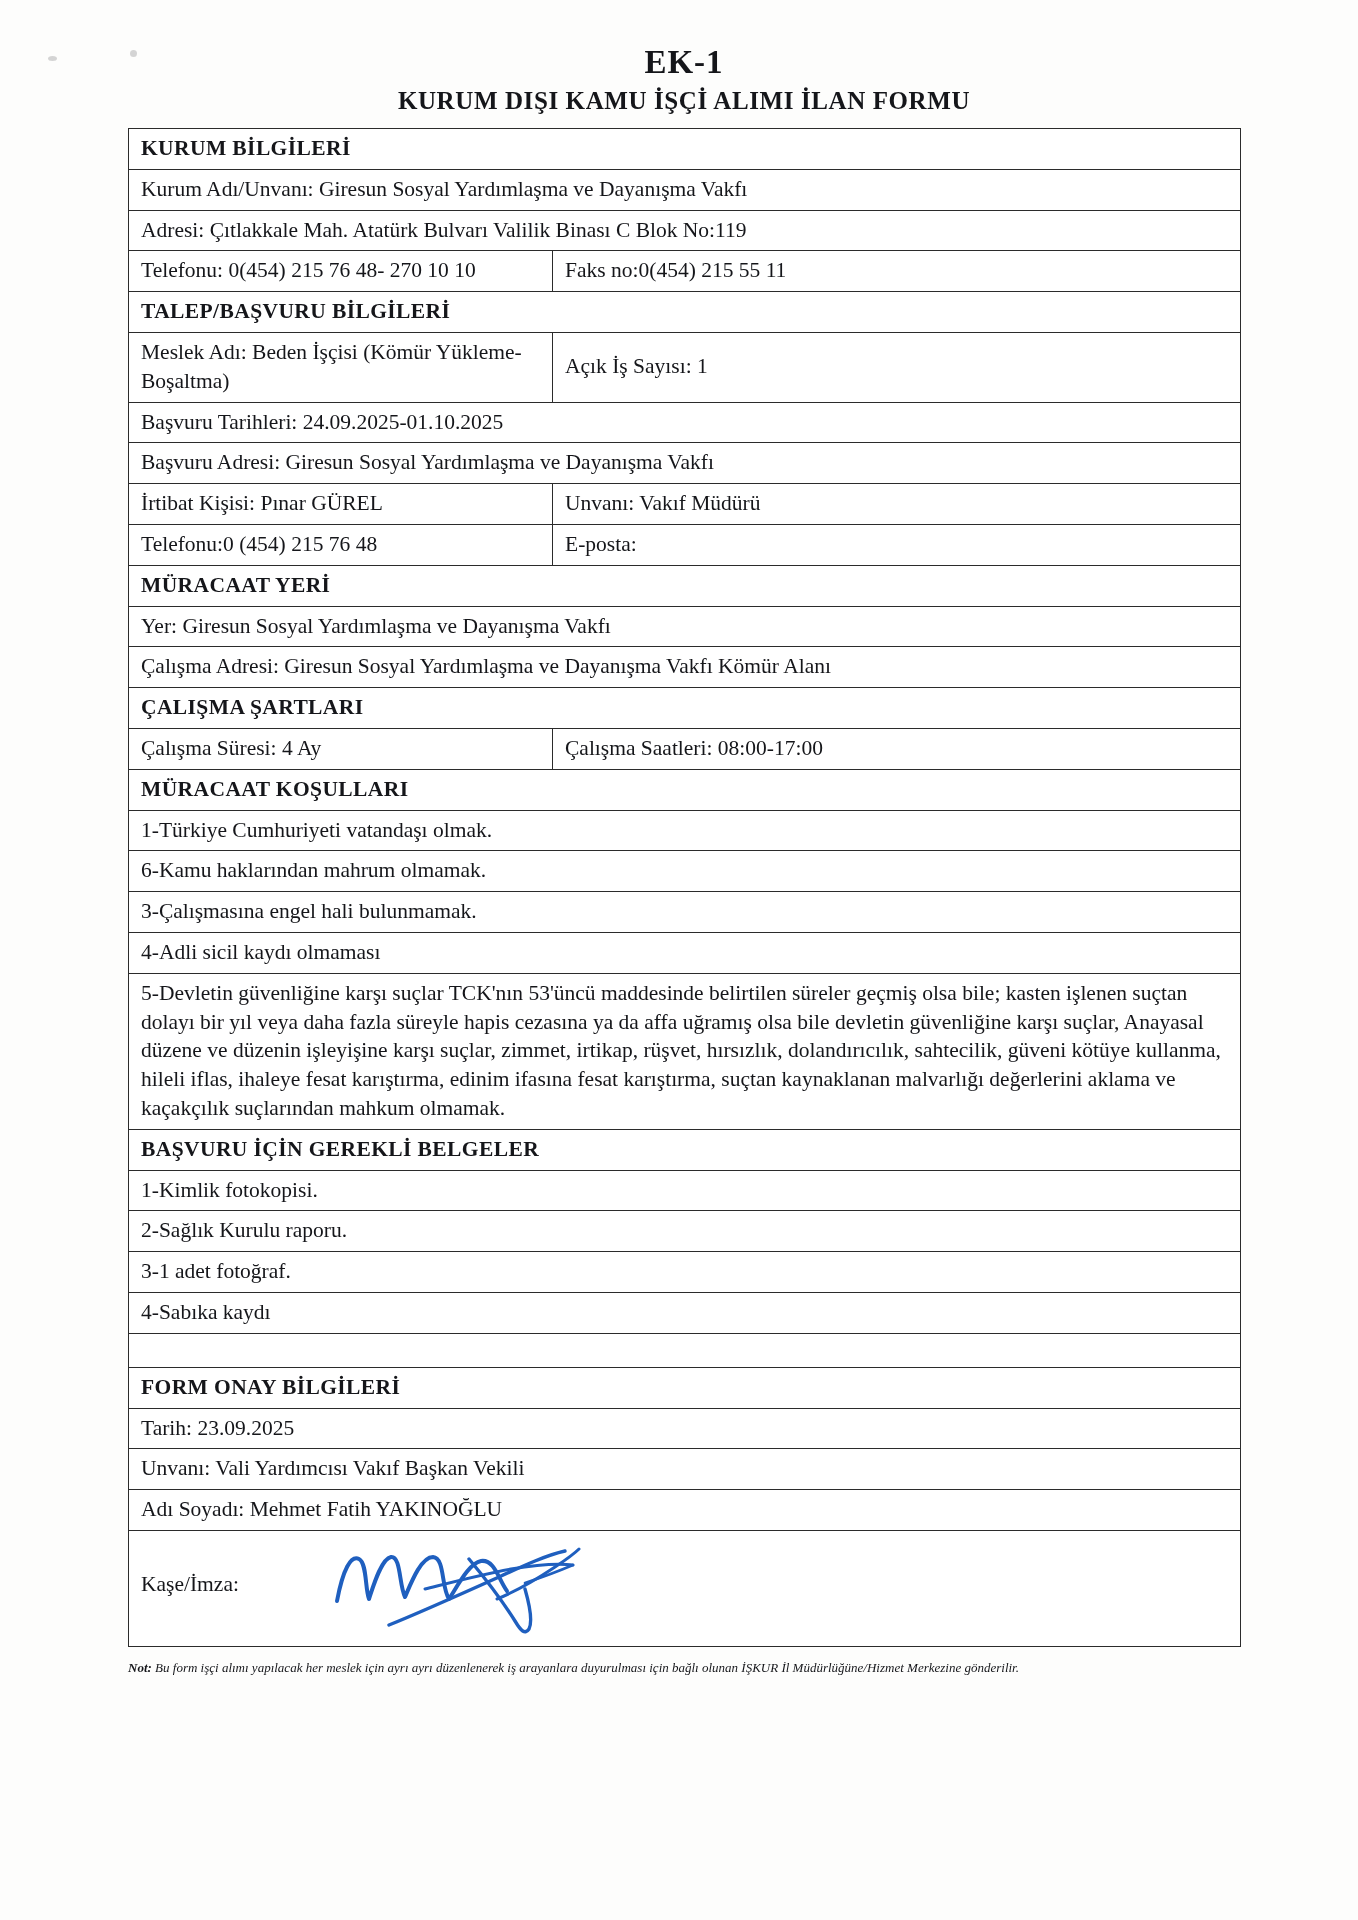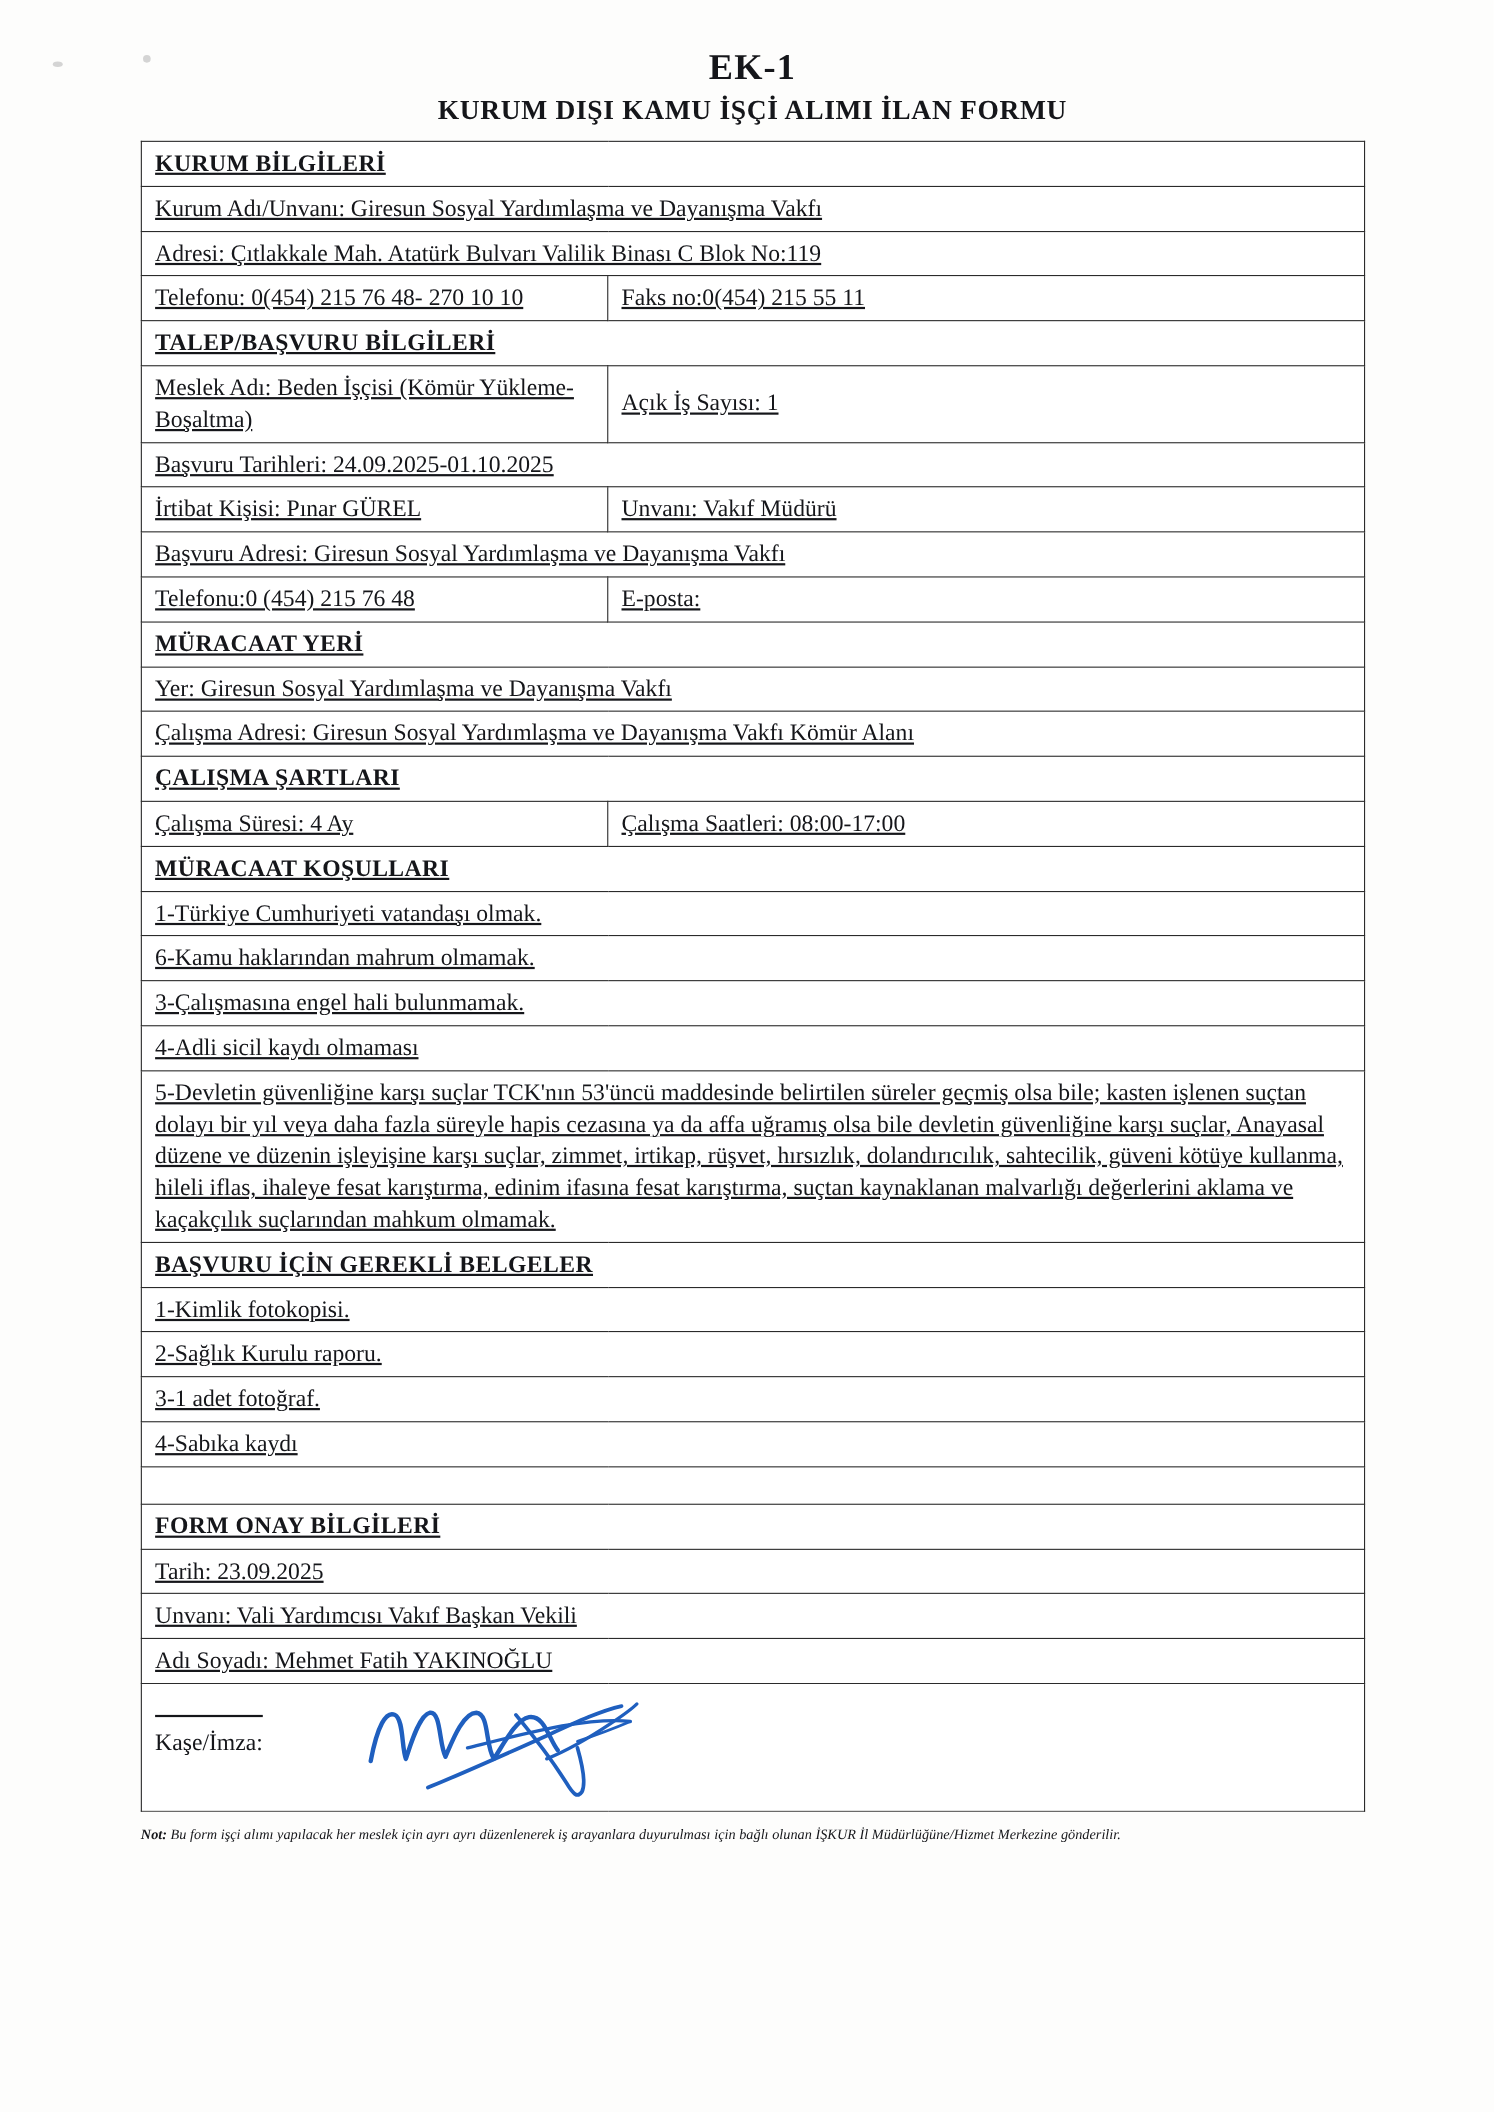--- a/index.html
+++ b/index.html
@@ -49,21 +49,20 @@
     width: 1112px;
     table-layout: fixed;
   }
   table.form td {
     border: 1px solid #2b2b2b;
     padding: 5px 10px 6px 12px;
     font-size: 21.5px;
     line-height: 1.34;
     vertical-align: top;
     background: #ffffff;
-    text-decoration: underline;
   }
   td.section {
     background: #cfcfcf;
     font-weight: bold;
     font-size: 21px;
     letter-spacing: 0.4px;
     padding: 9px 10px 9px 14px;
   }
   td.blank {
     height: 22px;
@@ -149,25 +148,25 @@
           <td class="section" colspan="2">TALEP/BAŞVURU BİLGİLERİ</td>
         </tr>
         <tr>
           <td>Meslek Adı: Beden İşçisi (Kömür Yükleme-Boşaltma)</td>
           <td style="vertical-align:middle">Açık İş Sayısı: 1</td>
         </tr>
         <tr>
           <td colspan="2">Başvuru Tarihleri: 24.09.2025-01.10.2025</td>
         </tr>
         <tr>
+          <td colspan="2">Başvuru Adresi: Giresun Sosyal Yardımlaşma ve Dayanışma Vakfı</td>
+        </tr>
+        <tr>
           <td>İrtibat Kişisi: Pınar GÜREL</td>
           <td>Unvanı: Vakıf Müdürü</td>
-        </tr>
-        <tr>
-          <td colspan="2">Başvuru Adresi: Giresun Sosyal Yardımlaşma ve Dayanışma Vakfı</td>
         </tr>
         <tr>
           <td>Telefonu:0 (454) 215 76 48</td>
           <td>E-posta:</td>
         </tr>
 
         <tr>
           <td class="section" colspan="2">MÜRACAAT YERİ</td>
         </tr>
         <tr>

